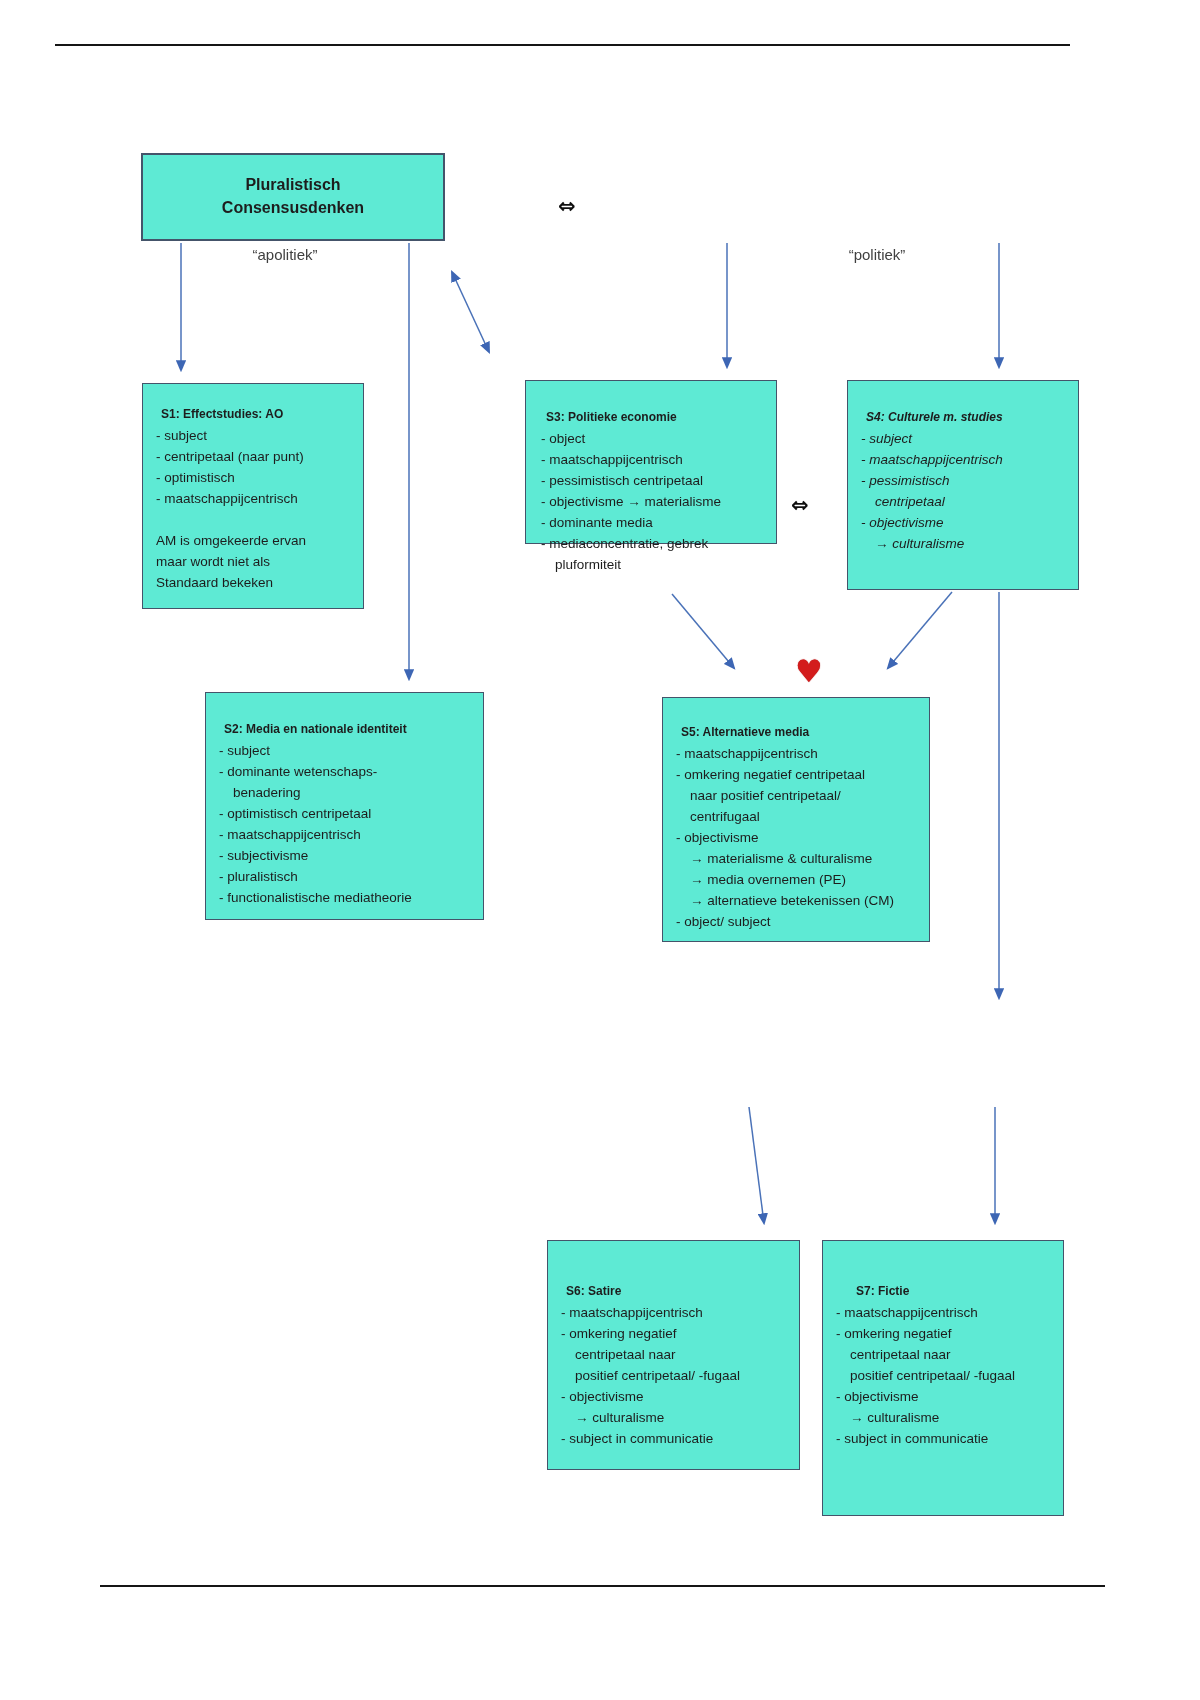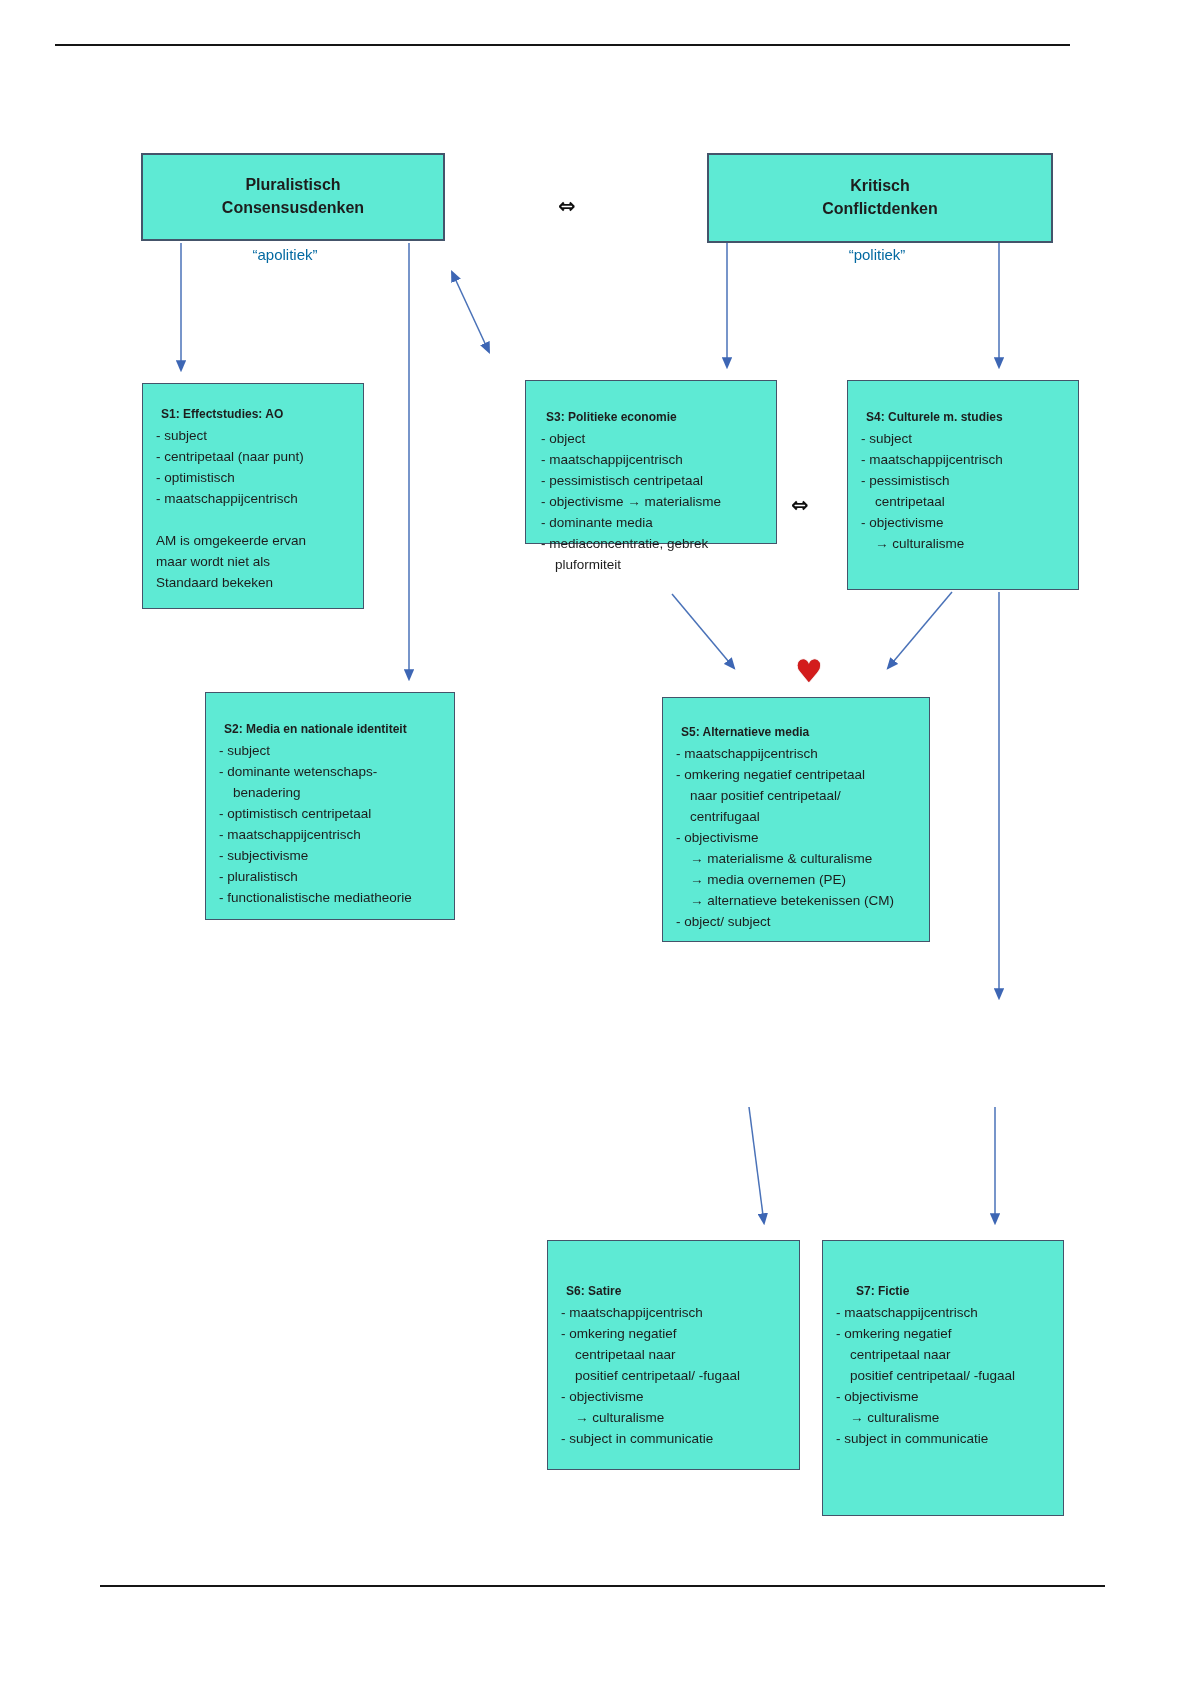--- a/index.html
+++ b/index.html
@@ -18,39 +18,39 @@
     font-size:13.5px; line-height:21px;
   }
   .hdr {
     border-width:2px; display:flex; flex-direction:column; justify-content:center;
     text-align:center; font-weight:bold; font-size:16px;
   }
   .hdr .line { min-height:23px; }
   #hl { left:141px; top:153px; width:304px; height:88px; }
   #hr { left:707px; top:153px; width:346px; height:90px; }
 
-  .sub { position:absolute; width:200px; text-align:center; font-size:15px; color:#0369a1; }
+  .sub { position:absolute; width:200px; text-align:center; font-size:15px; color:#404040; }
   #sub-l { left:185px; top:246px; }
   #sub-r { left:777px; top:246px; }
 
   .equiv {
     position:absolute; font-size:21px; font-weight:bold; color:#101010;
     font-family:"DejaVu Sans","Liberation Sans",sans-serif; line-height:24px;
   }
   #eq1 { left:558px; top:194px; }
   #eq2 { left:791px; top:493px; }
 
   .title { font-weight:bold; font-size:12px; padding-left:5px; white-space:nowrap; }
   .line  { min-height:21px; white-space:nowrap; }
   .ind   { padding-left:14px; }
 
   #s1 { left:142px; top:383px; width:222px; height:226px; padding:20px 13px 10px; }
   #s3 { left:525px; top:380px; width:252px; height:164px; padding:26px 15px 10px; }
-  #s4 { left:847px; top:380px; width:232px; height:210px; padding:26px 13px 10px; }
-  #s2 { left:205px; top:692px; width:250px; height:228px; padding:26px 13px 20px; }
+  #s4 { left:847px; top:380px; width:232px; height:210px; padding:26px 13px 10px;font-style:italic; }
+  #s2 { left:205px; top:692px; width:279px; height:228px; padding:26px 13px 20px; }
   #s5 { left:662px; top:697px; width:268px; height:245px; padding:24px 13px 10px; }
   #pe { left:720px; top:1010px; width:320px; height:95px; padding-top:25px; text-align:center; }
   #s6 { left:547px; top:1240px; width:253px; height:230px; padding:40px 13px 10px; }
   #s7 { left:822px; top:1240px; width:242px; height:276px; padding:40px 13px 10px; }
   #s7 .title { padding-left:20px; }
 
   .heart {
     position:absolute; left:795px; top:656px; font-size:31px; line-height:31px;
     color:#d31c1c; font-family:"DejaVu Sans","Liberation Sans",sans-serif;
     text-shadow:0 0 1px #a00000;
@@ -80,24 +80,20 @@
     <line x1="672" y1="594" x2="734" y2="668" marker-end="url(#ah)"></line>
     <line x1="952" y1="592" x2="888" y2="668" marker-end="url(#ah)"></line>
     <line x1="999" y1="592" x2="999" y2="998" marker-end="url(#ah)"></line>
     <line x1="749" y1="1107" x2="764" y2="1223" marker-end="url(#ah)"></line>
     <line x1="995" y1="1107" x2="995" y2="1223" marker-end="url(#ah)"></line>
   </svg>
 
   <div class="box hdr" id="hl">
       <div class="line">Pluralistisch</div>
       <div class="line">Consensusdenken</div>
-    </div>
-  <div class="box hdr" id="hr">
-      <div class="line">Kritisch</div>
-      <div class="line">Conflictdenken</div>
     </div>
 
   <div class="equiv" id="eq1">⇔</div>
 
   <div class="sub" id="sub-l">“apolitiek”</div>
   <div class="sub" id="sub-r">“politiek”</div>
 
   <div class="box" id="s1">
     <div class="title">S1: Effectstudies: AO</div>
     <div class="body">

